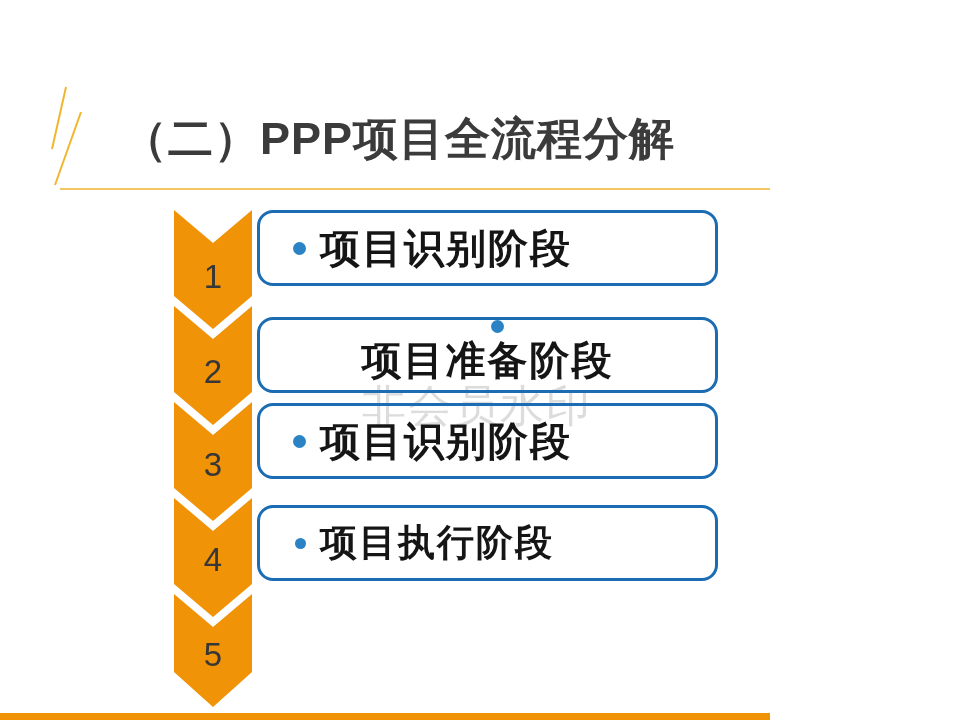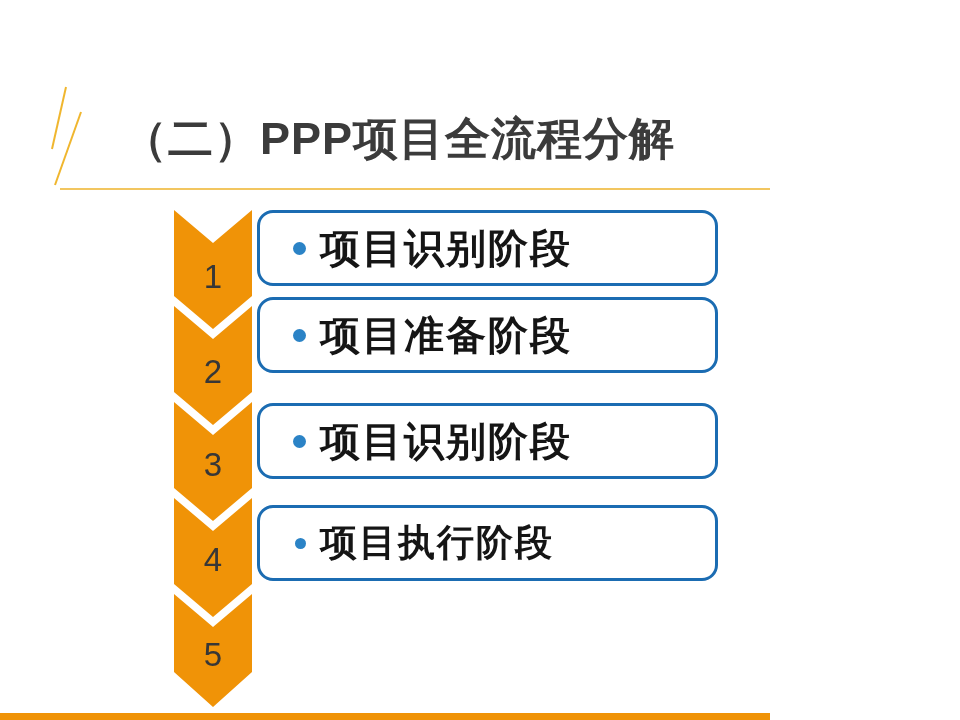--- a/index.html
+++ b/index.html
@@ -71,21 +71,21 @@
     font-size: 40px;
     font-weight: 700;
     color: #151515;
     letter-spacing: 2px;
     white-space: nowrap;
   }
   .stage-box.small .stage-bullet { width: 11px; height: 11px; margin-left: 35px; }
   .stage-box.small .stage-label { font-size: 37px; }
 
   #box-1 { top: 165px; }
-  #box-2 { top: 252px; }
+  #box-2 { top: 272px; flex-direction: column; }
   #box-3 { top: 358px; }
   #box-4 { top: 460px; }
   #box-5 { top: 558px; }
 
   
   .bottom-band {
     position: absolute;
     left: 0; top: 668px;
     width: 960px; height: 49px;
     background: #f09307;
@@ -106,20 +106,21 @@
       </linearGradient>
     </defs>
     <line x1="32" y1="31" x2="912" y2="31" stroke="url(#goldfade)" stroke-width="2.5"></line>
     <line x1="66" y1="42" x2="52" y2="104" stroke="#f0b62e" stroke-width="2"></line>
     <line x1="81" y1="67" x2="55" y2="140" stroke="#f0b62e" stroke-width="2"></line>
     <line x1="60" y1="144" x2="897" y2="144" stroke="#eeb32b" stroke-width="1.6"></line>
   </svg>
 
   <div class="slide-title">（二）PPP项目全流程分解</div>
 
+  <div class="watermark">非会员水印</div>
 
   <svg id="chevron-svg" width="78" height="500" viewBox="0 0 78 500">
     <polygon points="0,0 39,33 78,0 78,86 39,119 0,86"></polygon>
     <polygon points="0,96 39,129 78,96 78,182 39,215 0,182"></polygon>
     <polygon points="0,192 39,225 78,192 78,278 39,311 0,278"></polygon>
     <polygon points="0,288 39,321 78,288 78,374 39,407 0,374"></polygon>
     <polygon points="0,384 39,417 78,384 78,462 39,497 0,462"></polygon>
     <text x="39" y="78">1</text>
     <text x="39" y="173">2</text>
     <text x="39" y="266">3</text>

